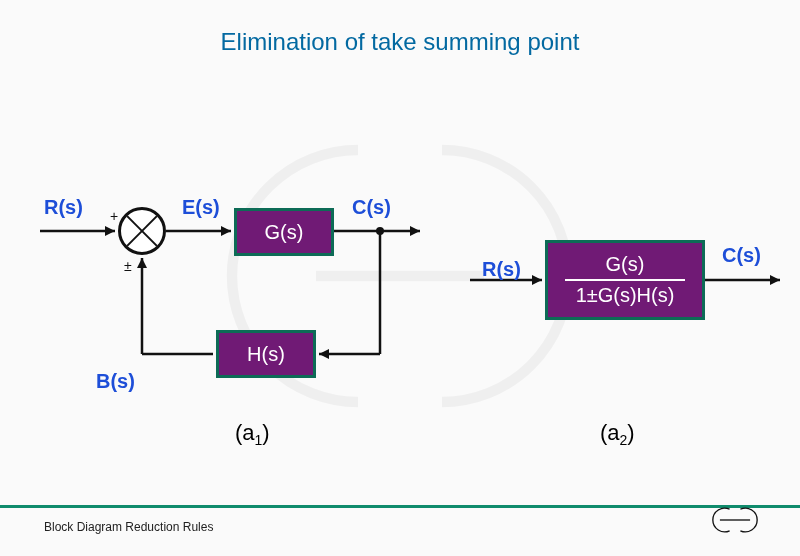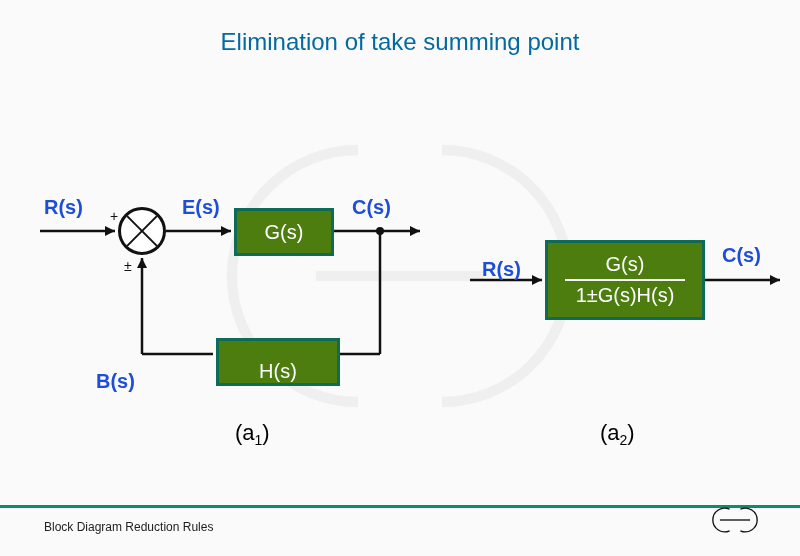--- a/index.html
+++ b/index.html
@@ -31,31 +31,31 @@
     z-index: 2;
     font-weight: 400;
   }
   .diagram {
     position: absolute;
     inset: 0;
     z-index: 2;
   }
   .block {
     position: absolute;
-    background: #4d7c0f;
+    background: #701a75;
     border: 3px solid #0d6b56;
     color: #fff;
     display: flex;
     align-items: center;
     justify-content: center;
     font-size: 20px;
     font-weight: 400;
   }
   .block-g { left: 234px; top: 208px; width: 100px; height: 48px; }
-  .block-h { left: 216px; top: 338px; width: 124px; height: 48px; align-items: flex-end; }
+  .block-h { left: 216px; top: 330px; width: 100px; height: 48px; }
   .block-cl {
     left: 545px; top: 240px; width: 160px; height: 80px;
     flex-direction: column;
   }
   .frac-line { width: 120px; height: 2px; background: #fff; margin: 3px 0; }
   .summing {
     position: absolute;
     left: 118px; top: 207px; width: 48px; height: 48px;
     border: 3px solid #111;
     border-radius: 50%;

